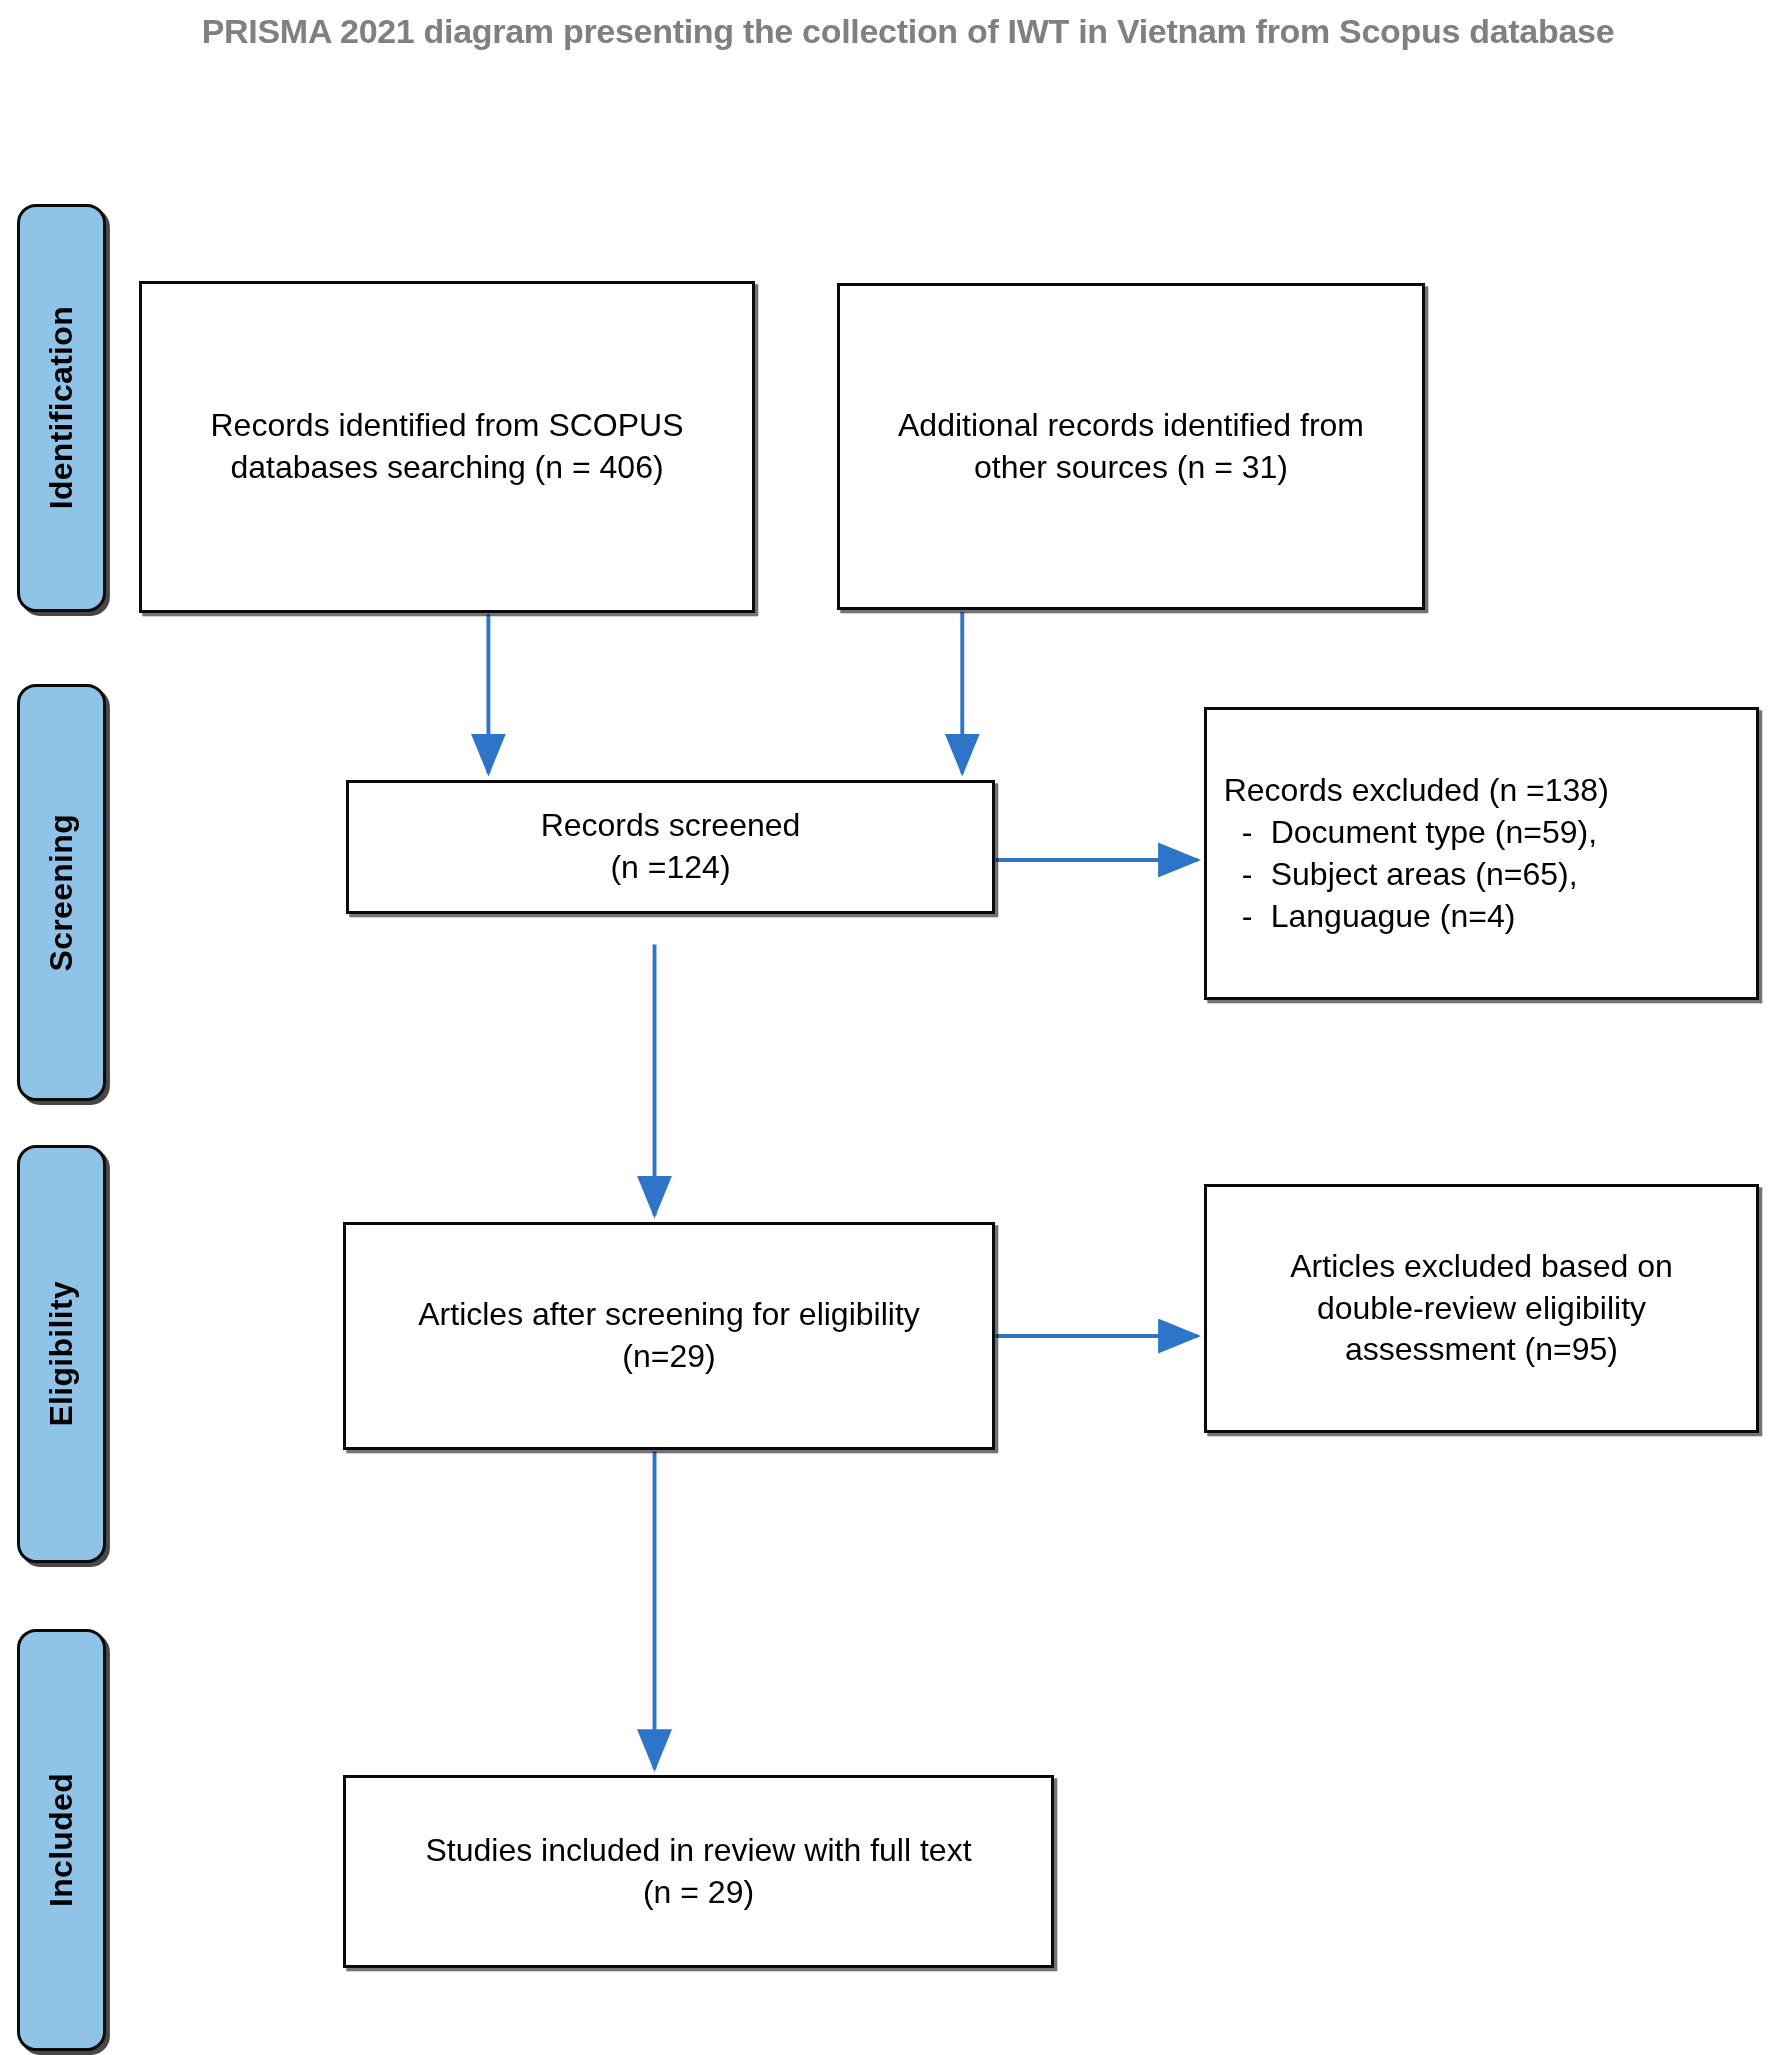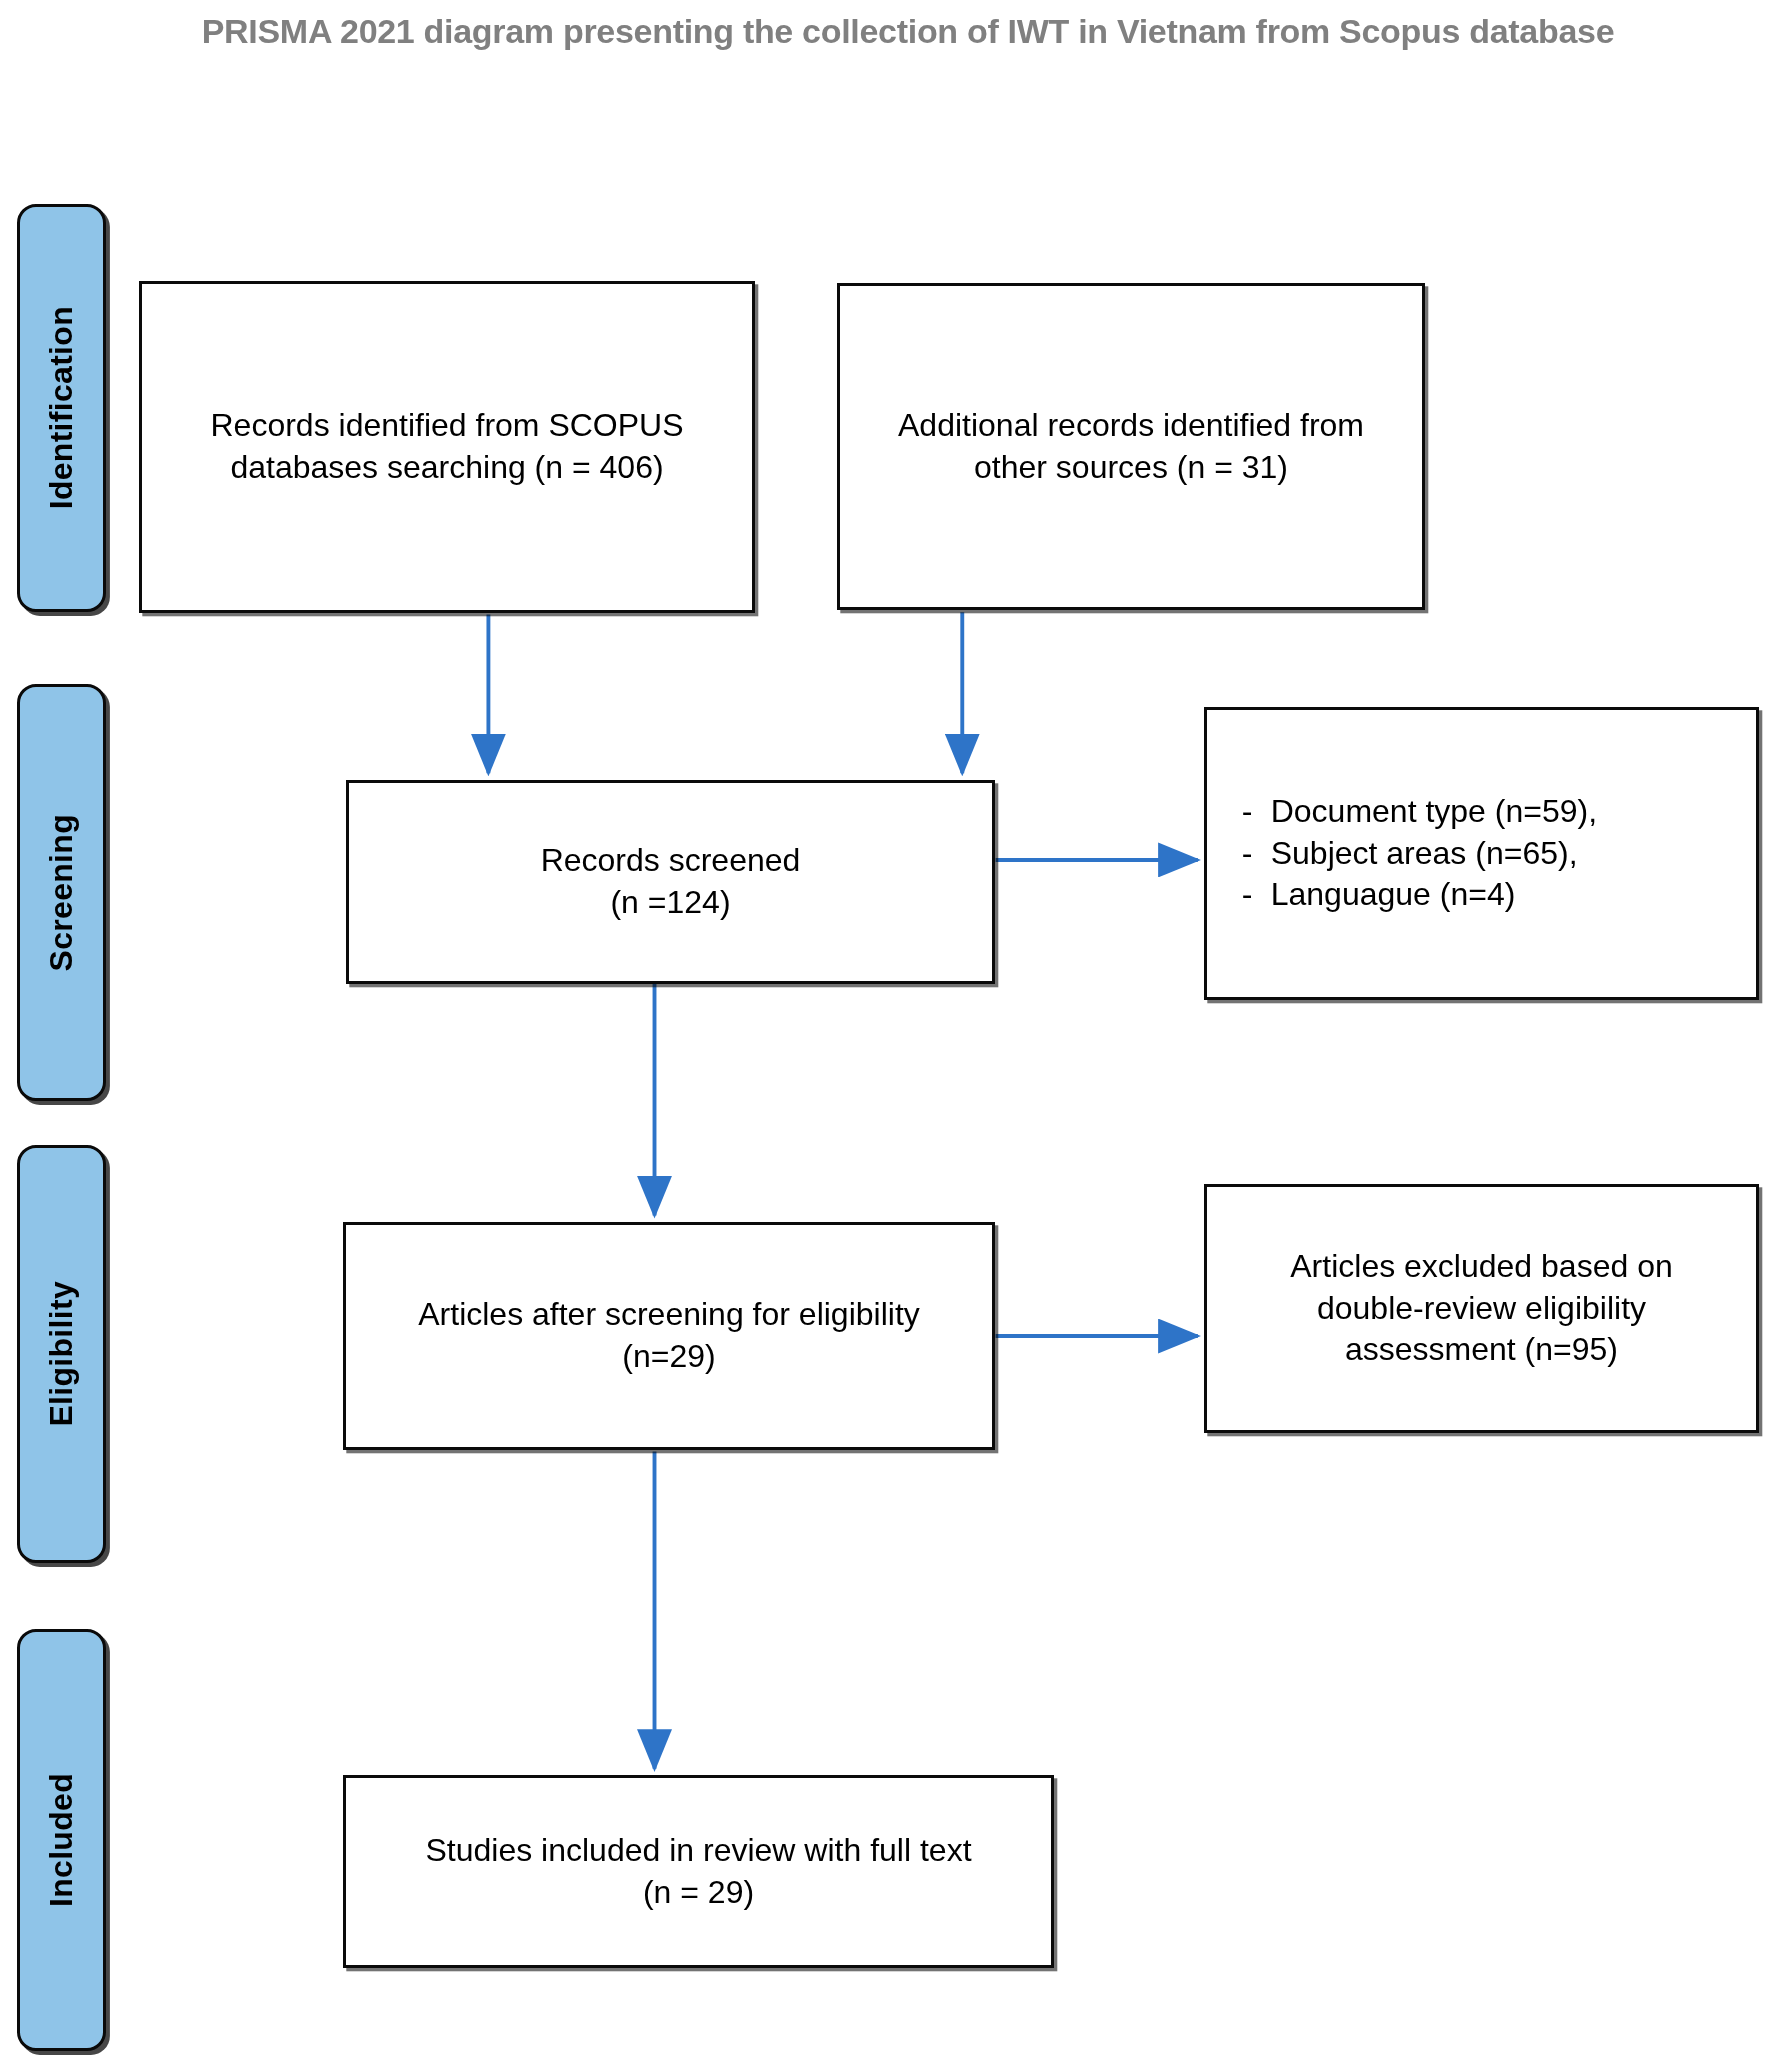--- a/index.html
+++ b/index.html
@@ -79,21 +79,21 @@
     text-align: center;
     padding: 0 14.4px;
   }
   .box-text .ln { display: block; }
 
   
   #box-records-scopus { left: 139px;  top: 281px;  width: 616px; height: 332px; }
   #box-records-other  { left: 837px; top: 283px;  width: 588px; height: 327px; }
 
   
-  #box-records-screened { left: 346px;  top: 780px; width: 649px; height: 204px; }
+  #box-records-screened { left: 346px;  top: 780px; width: 649px; height: 134px; }
   #box-records-excluded { left: 1204px; top: 707px; width: 555px; height: 293px;
                           align-items: center; justify-content: flex-start; }
   #box-records-excluded .box-text { text-align: left; padding: 0 0 0 16.7px; }
 
   
   .excl-head { display: block; margin-bottom: 1.1px; }
   .excl-list { display: block; }
   .excl-item { display: flex; align-items: baseline; }
   .excl-bullet { width: 47px; flex: 0 0 47px; text-align: center; }
   .excl-label { flex: 1 1 auto; white-space: nowrap; }
@@ -171,20 +171,21 @@
 
   <div class="box" id="box-records-screened">
     <div class="box-text">
       <span class="ln">Records screened</span>
       <span class="ln">(n =124)</span>
     </div>
   </div>
 
   <div class="box" id="box-records-excluded">
     <div class="box-text">
+      <span class="excl-head">Records excluded (n =138)</span>
       <span class="excl-list">
         <span class="excl-item">
           <span class="excl-bullet">-</span>
           <span class="excl-label">Document type (n=59),</span>
         </span>
         <span class="excl-item">
           <span class="excl-bullet">-</span>
           <span class="excl-label">Subject areas (n=65),</span>
         </span>
         <span class="excl-item">

